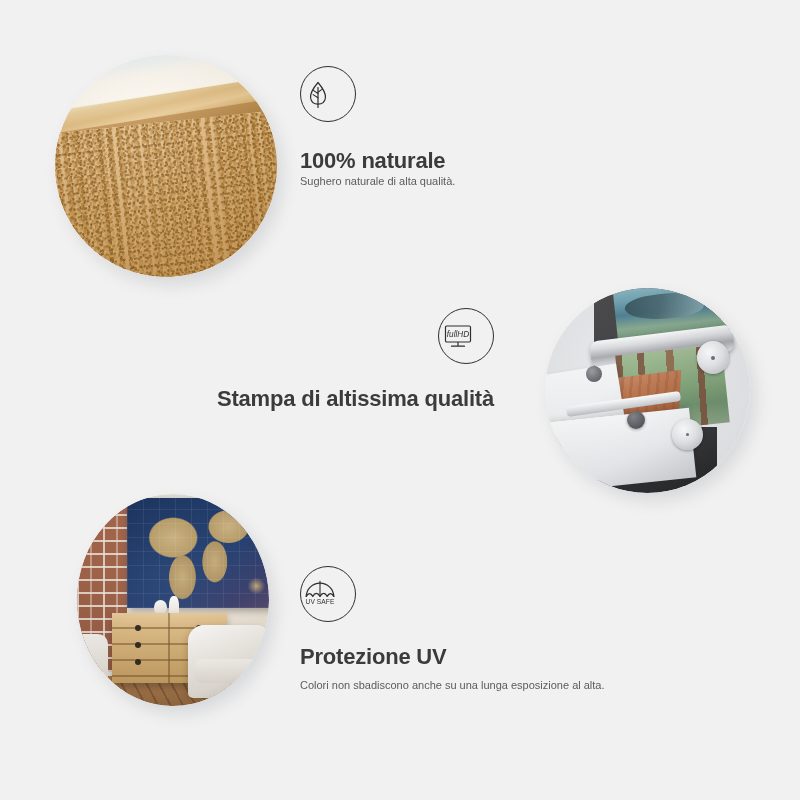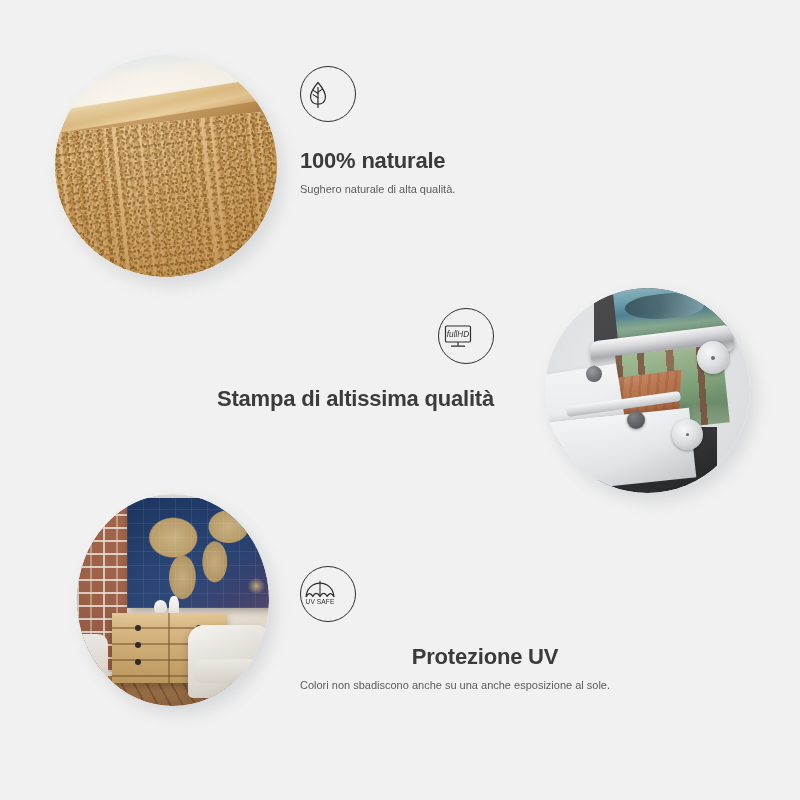--- a/index.html
+++ b/index.html
@@ -275,31 +275,31 @@
     margin: 0;
     font-size: 11px;
     color: #5c5c5c;
     line-height: 1.45;
     font-weight: normal;
   }
 
   
   #feature-natural { left: 300px; top: 66px; width: 320px; text-align: left; }
   #feature-natural .badge { margin-bottom: 26px; }
-  #feature-natural .feat-title { margin-bottom: 8px; }
+  #feature-natural .feat-title { }
 
   
   #feature-print { left: 178px; top: 308px; width: 316px; text-align: right; }
   #feature-print .badge-row { display:flex; justify-content:flex-end; margin-bottom: 22px; }
   #feature-print .feat-title { }
 
   
   #feature-uv { left: 300px; top: 566px; width: 370px; text-align: left; }
   #feature-uv .badge { margin-bottom: 22px; }
-  #feature-uv .feat-title { margin-bottom: 8px; text-align: center; }
+  #feature-uv .feat-title { margin-bottom: 8px; }
 
   .fullhd-txt { font-family: "Liberation Sans", sans-serif; font-size: 8.2px; font-style: italic; }
   .uvsafe-txt { font-family: "Liberation Sans", sans-serif; font-size: 6.6px; letter-spacing: .1px; }
 </style>
 </head>
 <body style="background: rgb(241, 241, 241);">
 
 <div class="stage">
 
   <div class="photo" id="photo-cork">
@@ -386,16 +386,16 @@
     <div class="badge">
       <svg width="38" height="36" viewBox="0 0 38 36">
         <path d="M5.2 20.4 C 5.6 12.6 11.6 7.2 19 7.2 C 26.4 7.2 32.4 12.6 32.8 20.4" fill="none" stroke="#2f2f2f" stroke-width="1.2" stroke-linecap="round"></path>
         <path d="M5.2 20.4 C 7.2 16.6 9.8 16.6 11.8 20.4 C 13.8 16.4 16.9 16.4 19 20.4 C 21.1 16.4 24.2 16.4 26.2 20.4 C 28.2 16.6 30.8 16.6 32.8 20.4" fill="none" stroke="#2f2f2f" stroke-width="1.2" stroke-linejoin="round" stroke-linecap="round"></path>
         <line x1="19" y1="7.2" x2="19" y2="20.4" stroke="#2f2f2f" stroke-width="1.1"></line>
         <line x1="19" y1="5.4" x2="19" y2="7.6" stroke="#2f2f2f" stroke-width="1.1" stroke-linecap="round"></line>
         <text class="uvsafe-txt" x="19" y="27.6" text-anchor="middle" fill="#2f2f2f">UV SAFE</text>
       </svg>
     </div>
     <p class="feat-title">Protezione UV</p>
-    <p class="feat-desc">Colori non sbadiscono anche su una anche esposizione al sole.</p>
+    <p class="feat-desc">Colori non sbadiscono anche su una lunga esposizione al alta.</p>
   </div>
 
 </div>
 
 </body></html>

